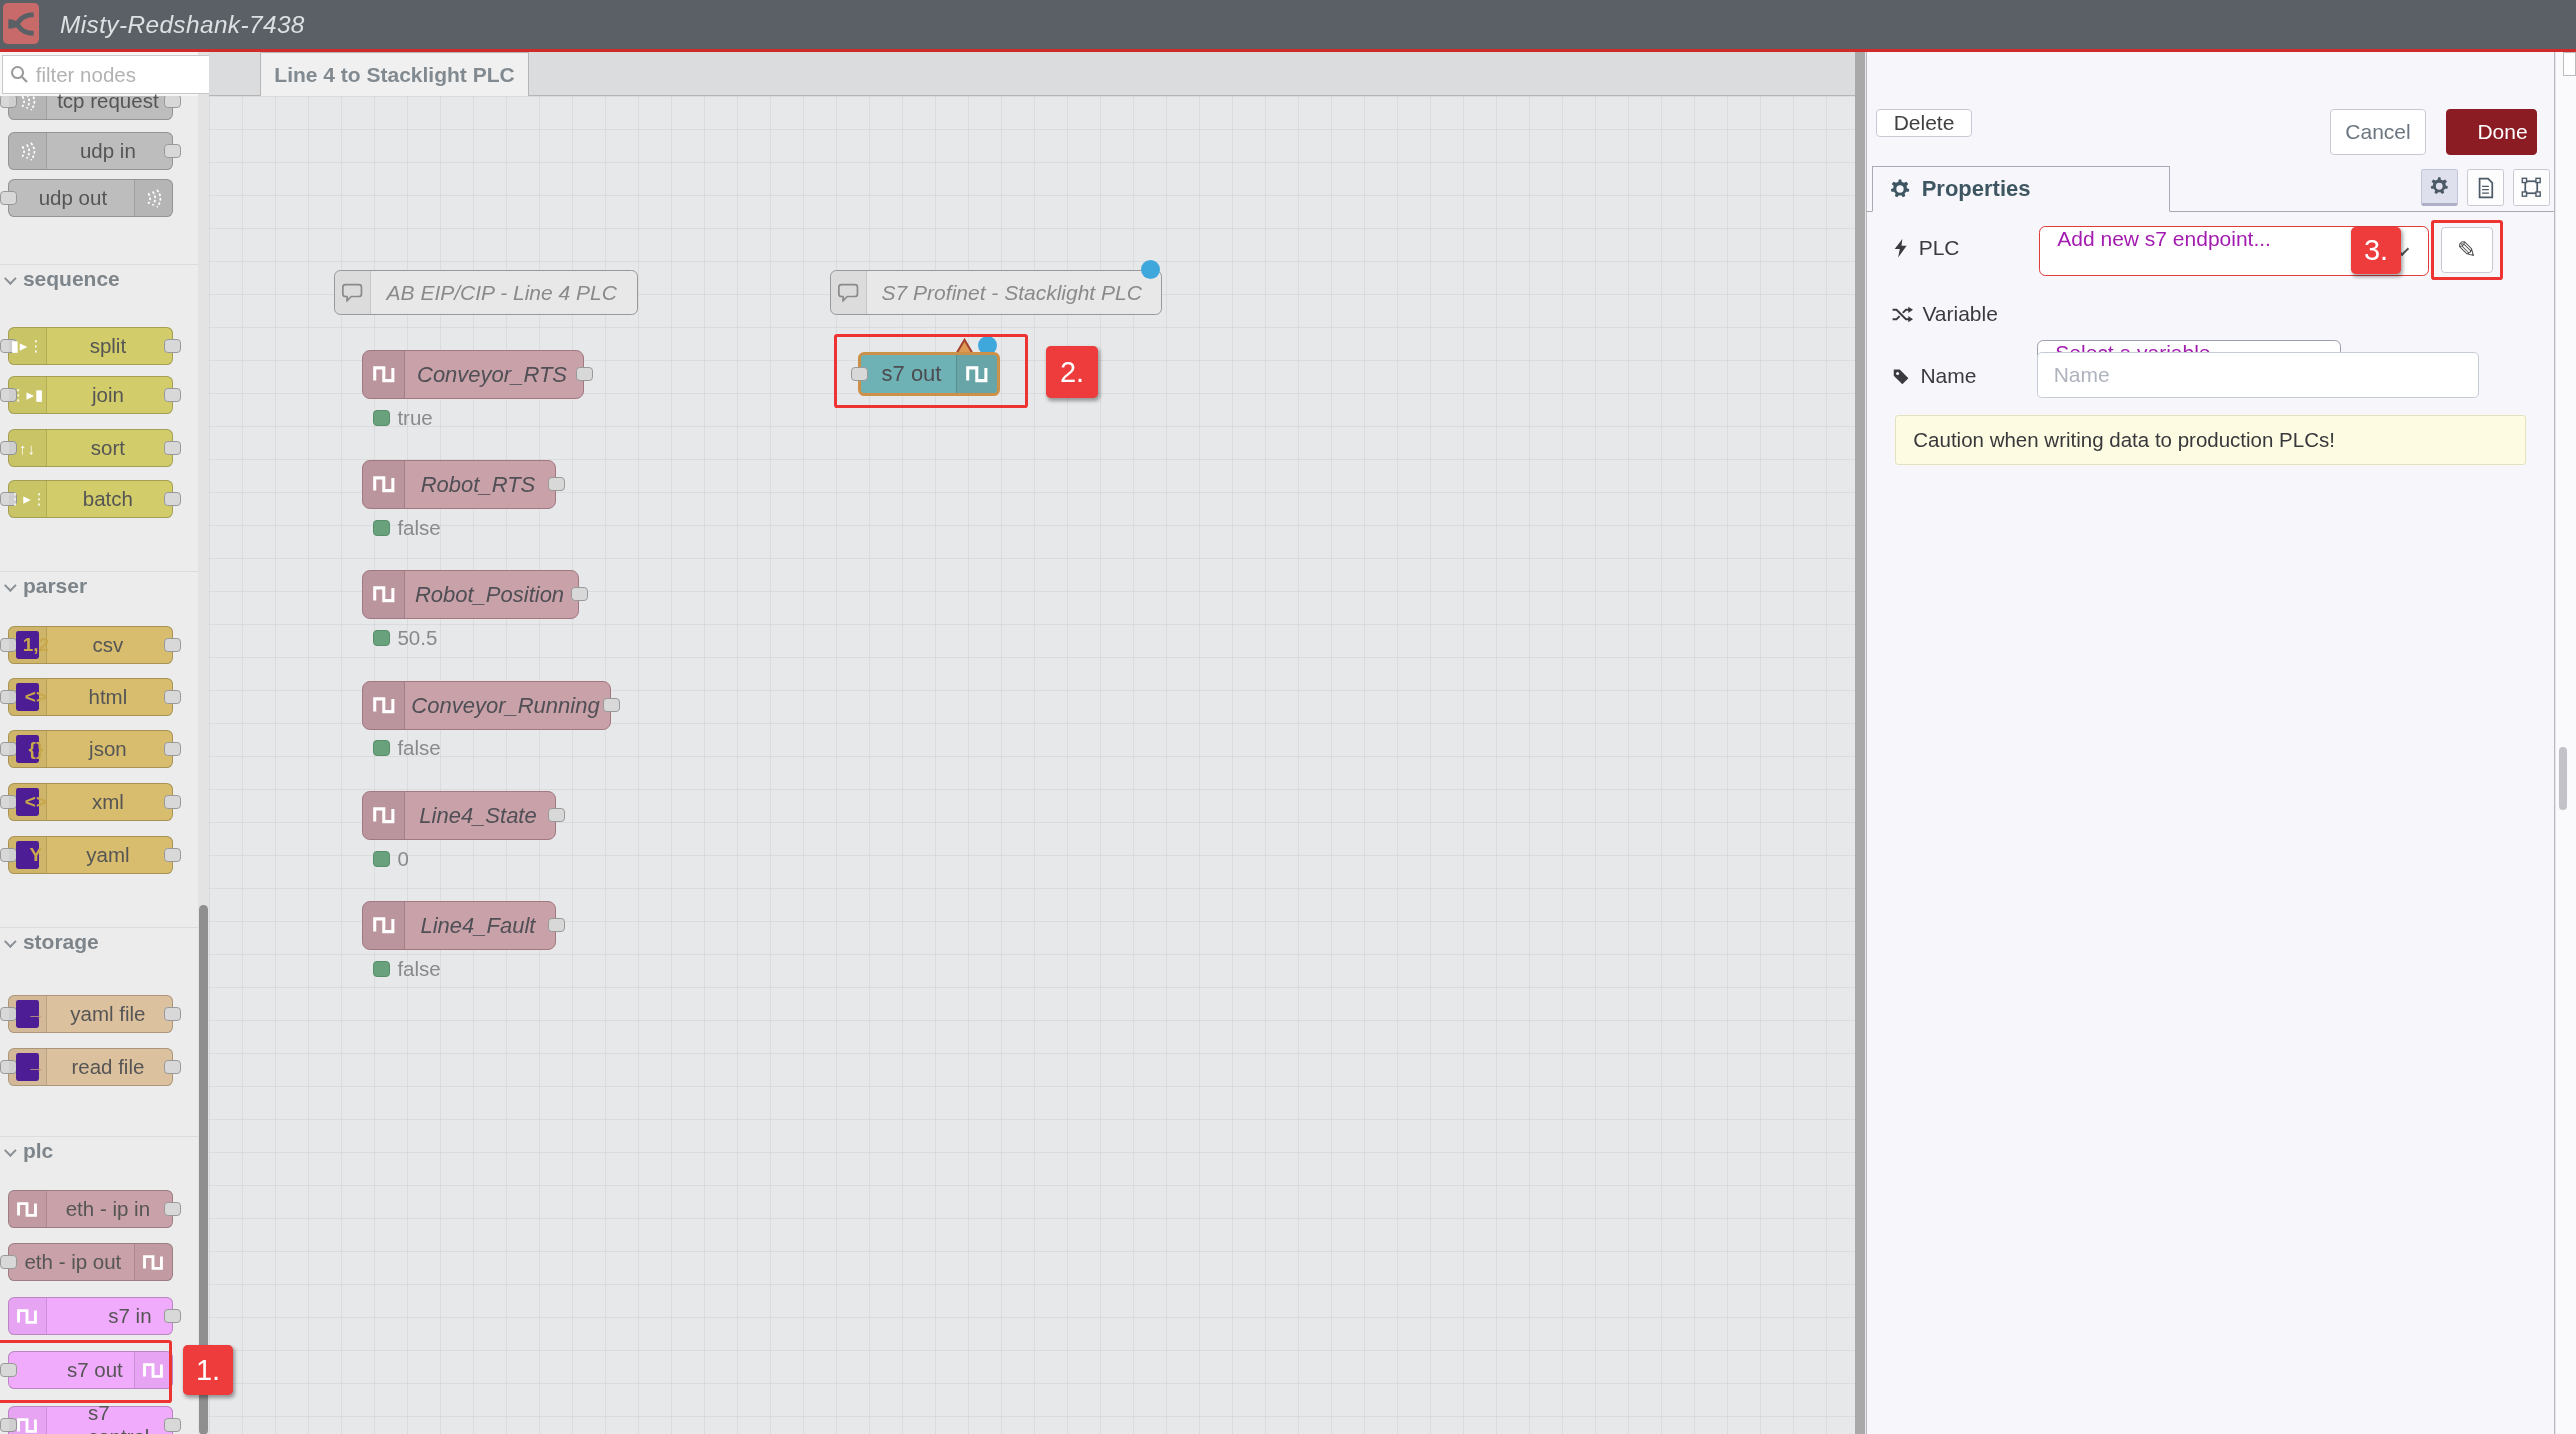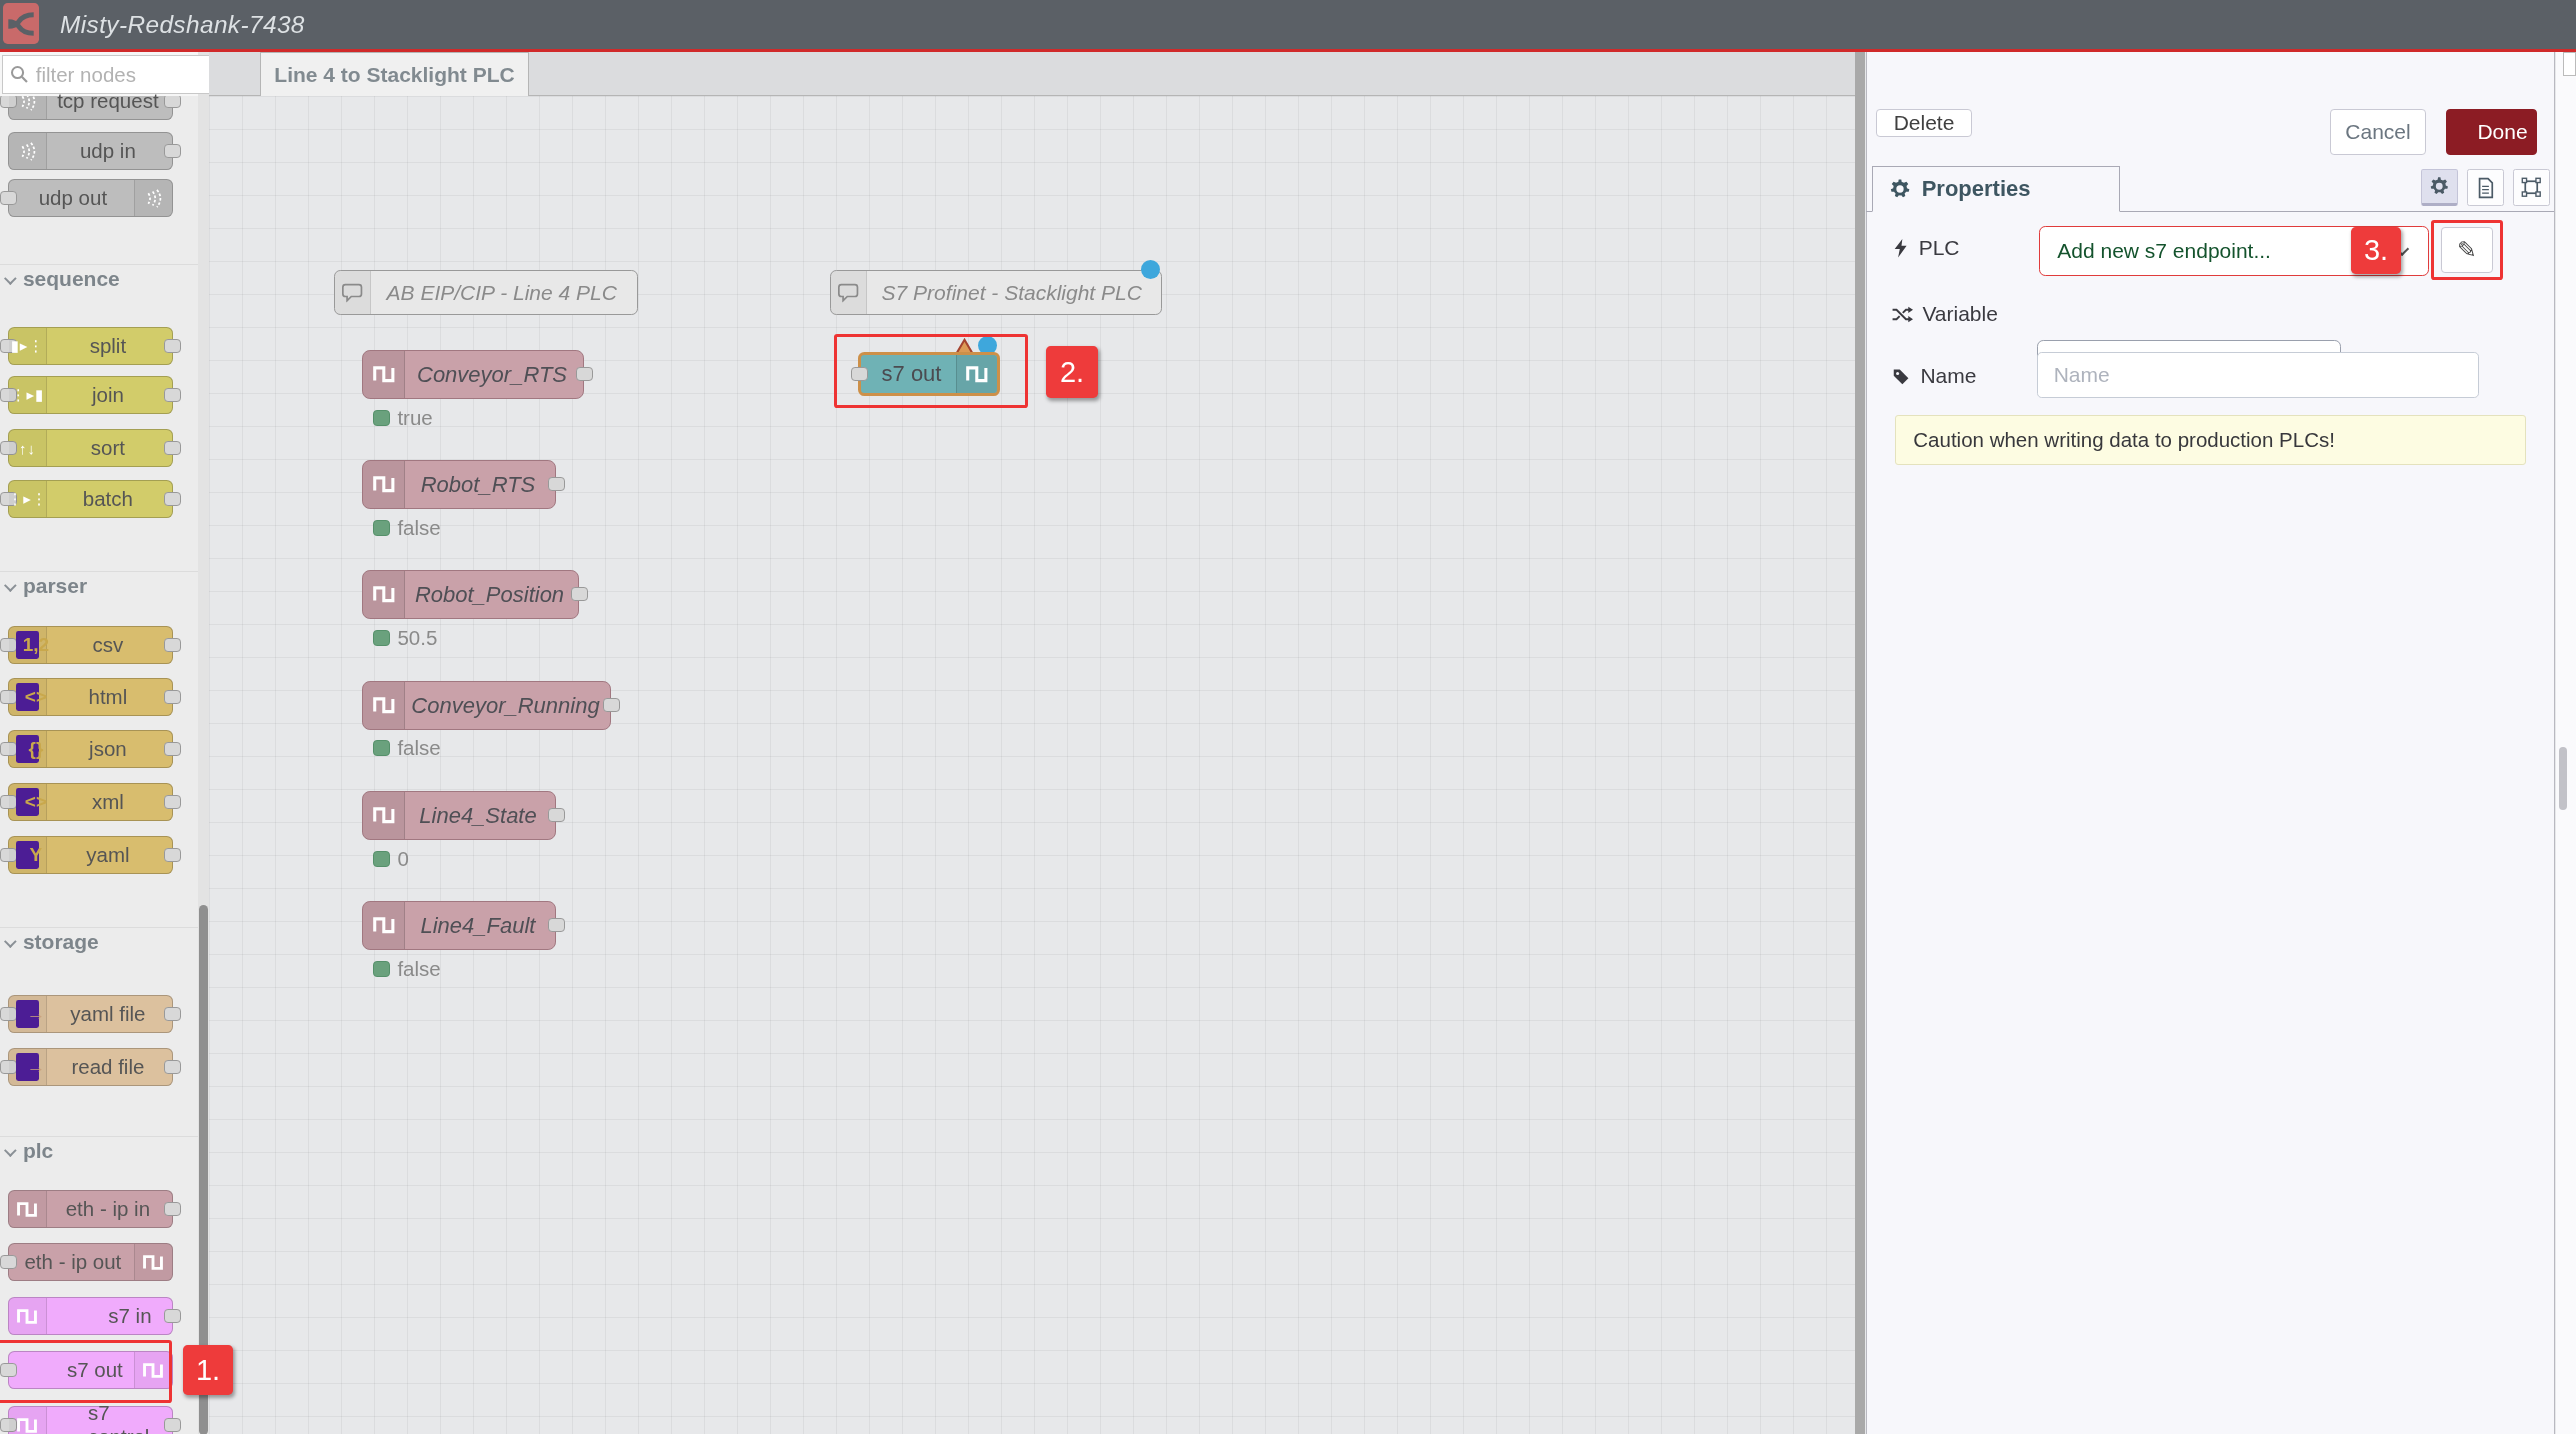--- a/index.html
+++ b/index.html
@@ -68,25 +68,25 @@
   .ann-badge { background:#ee3b3b; color:#fff; font-size:29px; display:flex; align-items:center; justify-content:center; border-radius:4.7px; box-shadow:1.6px 2.4px 3.9px rgba(0,0,0,0.35); }
 
   
   #tray { left:1866px; top:52px; width:689px; height:1382px; background:#f7f7fb; border-left:0.8px solid #b8b8c0; border-right:0.8px solid #b8b8c0; }
   #tray-title { left:1866px; top:52px; width:688px; height:50px; background:#f4f4f9; border-bottom:0.8px solid #dfdfe7; display:flex; align-items:center; padding-left:26px; color:#3e5661; font-weight:bold; font-size:23px; }
   .btn { background:#fff; border:0.8px solid #c9c9d4; border-radius:3.9px; display:flex; align-items:center; justify-content:center; font-size:21px; }
   #btn-delete { left:1876px; top:109px; width:96px; height:28px; color:#404040; }
   #btn-cancel { left:2330px; top:109px; width:96px; height:46px; color:#6b7680; }
   #btn-done { left:2446px; top:109px; width:91px; height:46px; background:#8c1c24; border:0.8px solid #8c1c24; border-radius:3.9px; color:#fff; display:flex; align-items:center; justify-content:center; font-size:21px;padding-left:22px; }
   #tray-tabrow { left:1866px; top:211px; width:688px; height:0; border-bottom:0.8px solid #a9a9b5; }
-  #tab-props { left:1872px; top:166px; width:248px; height:46px; background:#f7f7fb; border:0.8px solid #a9a9b5; border-bottom:0.8px solid #f7f7fb; display:flex; align-items:center; gap:11px; padding-left:15.7px; color:#3e5661; font-weight:bold; font-size:22px; z-index:3; }
+  #tab-props { left:1872px; top:166px; width:298px; height:46px; background:#f7f7fb; border:0.8px solid #a9a9b5; border-bottom:0.8px solid #f7f7fb; display:flex; align-items:center; gap:11px; padding-left:15.7px; color:#3e5661; font-weight:bold; font-size:22px; z-index:3; }
   .mini-btn { top:169px; width:37px; height:37px; background:#fdfdfe; border:0.8px solid #c9c9d4; border-radius:2.4px; display:flex; align-items:center; justify-content:center; color:#4b5a66; }
   .mini-btn.active { background:#dfe0ee; border-color:#c4c4d8; border-bottom:3.1px solid #aeaec6; }
   .frm-label { display:flex; align-items:center; gap:9.4px; color:#3a3a40; font-size:21px; }
-  .sel { background:#fff; display:flex; align-items:center; padding-left:17.3px; color:#14532d; font-size:21px; border-radius:6.3px; position:relative; }
+  .sel { background:#fff; display:flex; align-items:flex-start; padding-left:17.3px; color:#a21caf; font-size:21px; border-radius:6.3px; position:relative; }
   .sel-chev { position:absolute; width:10.2px; height:10.2px; border-right:2px solid #555; border-bottom:2px solid #555; transform:rotate(45deg); top:15px; }
   #name-input { left:2037px; top:352px; width:442px; height:46px; background:#fff; border:0.8px solid #c6ccd6; border-radius:4.7px; padding-left:15.7px; font-size:21px; color:#333; font-family:"Liberation Sans",sans-serif; outline:none; }
   #name-input::placeholder { color:#aeb3bd; }
   #caution { left:1895px; top:415px; width:631px; height:50px; background:#fdfce2; border:0.8px solid #e4e2bd; border-radius:3.1px; display:flex; align-items:center; padding-left:17.3px; color:#38383c; font-size:20.5px; }
 
   
   #right-strip { left:2556px; top:52px; width:20.5px; height:1382px; background:#fafafc; }
   #rs-box { left:2563px; top:52px; width:12.6px; height:23.6px; background:#fff; border:0.8px solid #bbb; }
   #rs-thumb { left:2559px; top:747px; width:7.9px; height:63px; background:#c2c2c8; border-radius:3.9px; }
 </style>

